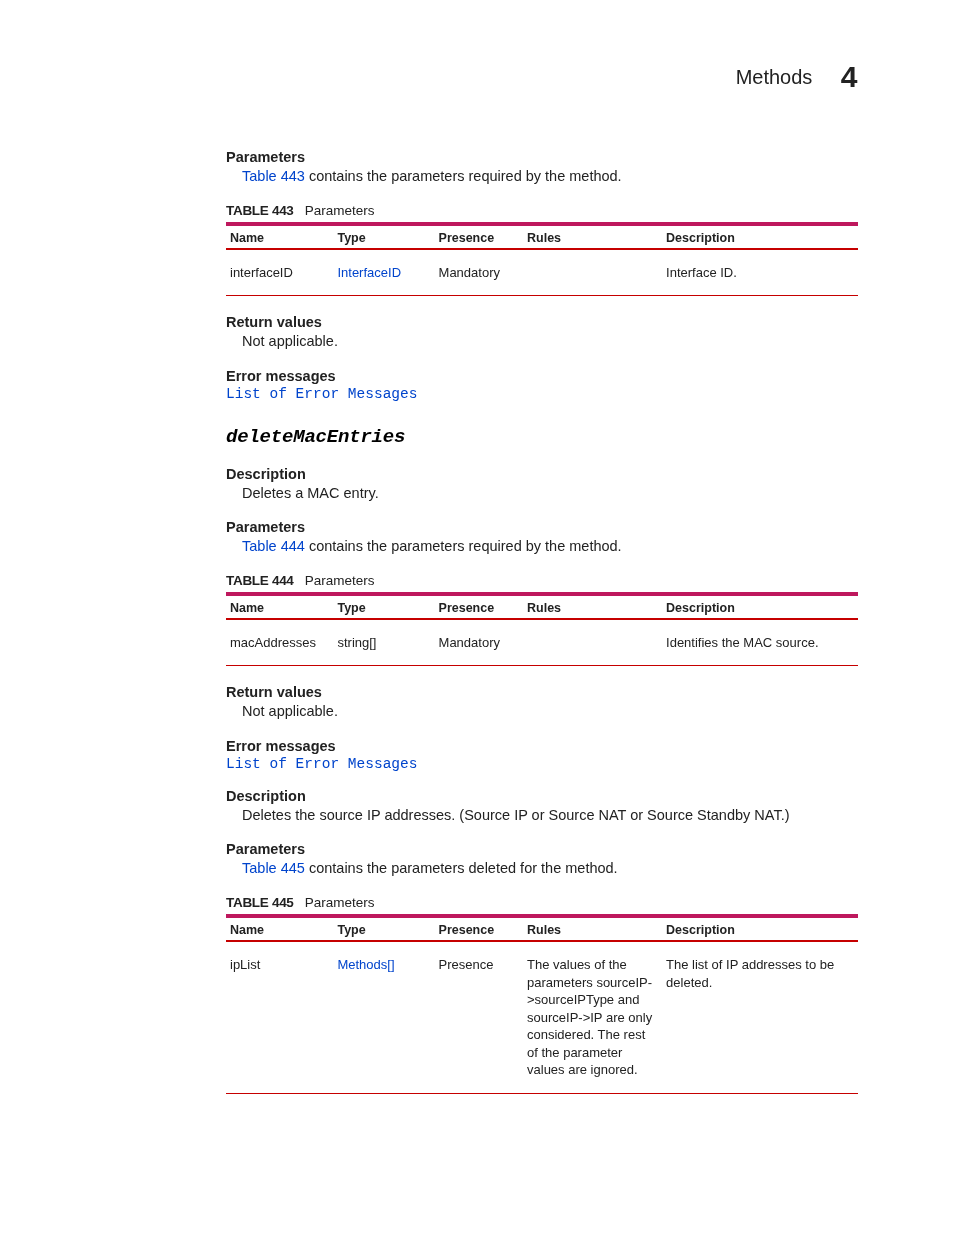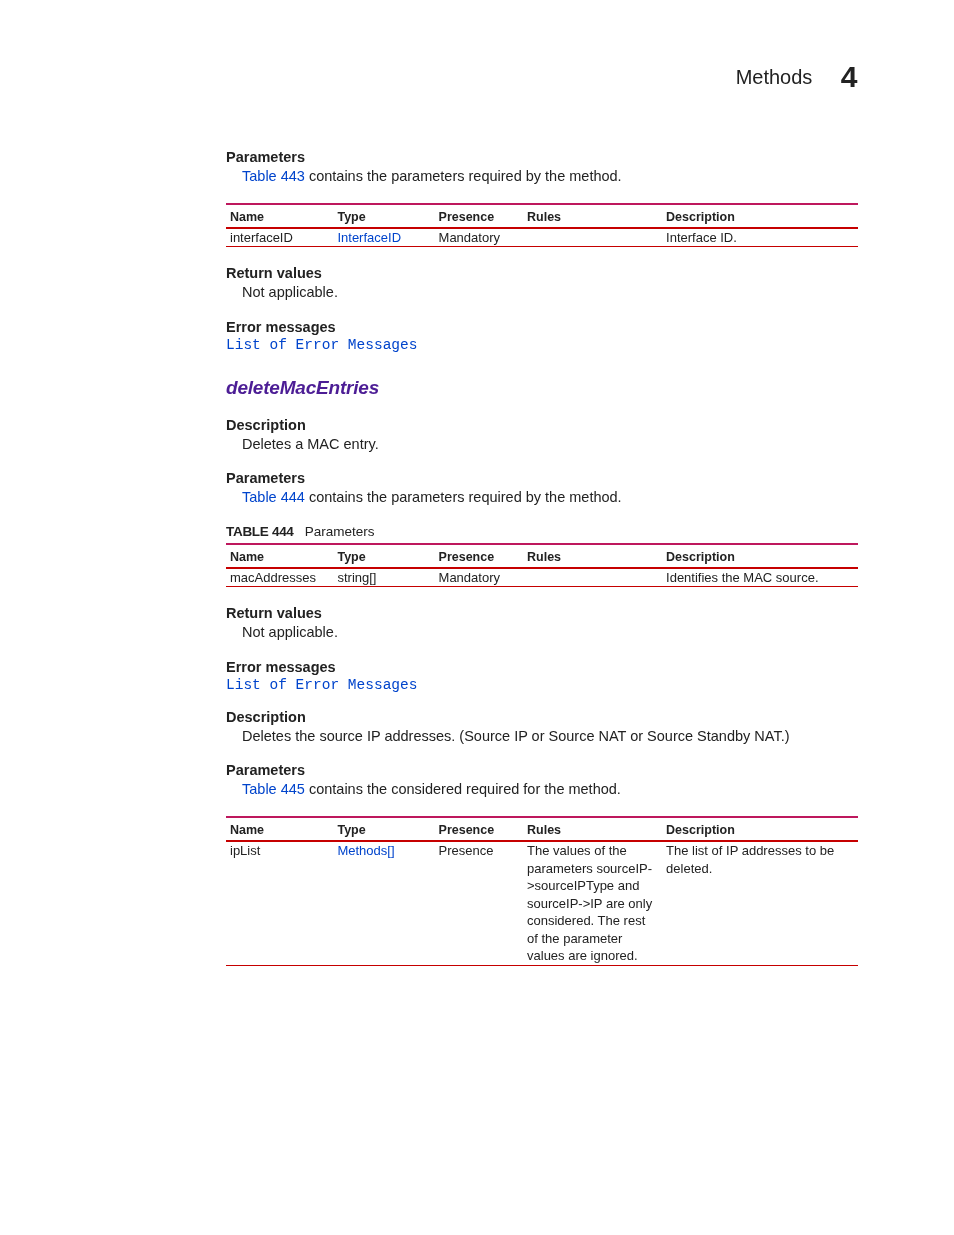--- a/index.html
+++ b/index.html
@@ -32,37 +32,37 @@
   table.param-table {
     width: 100%;
     border-collapse: collapse;
     font-size: 13px;
     margin-bottom: 18px;
   }
   table.param-table thead th {
     text-align: left;
     font-weight: bold;
     padding: 5px 4px 3px 4px;
-    border-top: 2px solid #be185d;
+    border-top: 4px solid #be185d;
     border-bottom: 2px solid #c60000;
     font-size: 12.5px;
   }
   table.param-table tbody td {
-    padding: 0 4px;
+    padding: 14px 4px;
     border-bottom: 1px solid #c60000;
     vertical-align: top;
     line-height: 1.35;
   }
   .type-link { color: #0044cc; }
   .method-head {
-    font-family: Liberation Sans, sans-serif;
+    font-family: Liberation Mono, monospace;
     font-style: italic;
     font-weight: bold;
     font-size: 19px;
-    color: #4c1d95;
+    color: #000000;
     margin: 24px 0 18px 0;
     letter-spacing: -0.2px;
   }
   .link-text { color: #0044cc; font-size: 14.5px; margin: 0 0 16px 0; display:block;font-family:Liberation Mono, monospace;}
   .col-name { width: 17%; }
   .col-type { width: 16%; }
   .col-presence { width: 14%; }
   .col-rules { width: 22%; }
   .col-desc { width: 31%; }
 </style>
@@ -75,20 +75,23 @@
     <span class="section">Methods</span>
     <span class="chnum">4</span>
   </div>
 
   <div class="content">
 
     <div class="h-sub">Parameters</div>
     <p class="body-text">
       <span class="link">Table 443</span><span> contains the parameters required by the method.</span>
     </p>
+    <div class="table-caption">
+      <span class="tnum">TABLE 443</span>&nbsp;&nbsp;&nbsp;<span>Parameters</span>
+    </div>
     <table class="param-table">
       <thead>
         <tr>
           <th class="col-name">Name</th>
           <th class="col-type">Type</th>
           <th class="col-presence">Presence</th>
           <th class="col-rules">Rules</th>
           <th class="col-desc">Description</th>
         </tr>
       </thead>
@@ -147,22 +150,25 @@
 
     <div class="h-sub">Error messages</div>
     <span class="link-text">List of Error Messages</span>
 
 
     <div class="h-sub">Description</div>
     <p class="body-text">Deletes the source IP addresses. (Source IP or Source NAT or Source Standby NAT.)</p>
 
     <div class="h-sub">Parameters</div>
     <p class="body-text">
-      <span class="link">Table 445</span><span> contains the considered required for the method.</span>
+      <span class="link">Table 445</span><span> contains the parameters deleted for the method.</span>
     </p>
+    <div class="table-caption">
+      <span class="tnum">TABLE 445</span>&nbsp;&nbsp;&nbsp;<span>Parameters</span>
+    </div>
     <table class="param-table">
       <thead>
         <tr>
           <th class="col-name">Name</th>
           <th class="col-type">Type</th>
           <th class="col-presence">Presence</th>
           <th class="col-rules">Rules</th>
           <th class="col-desc">Description</th>
         </tr>
       </thead>

